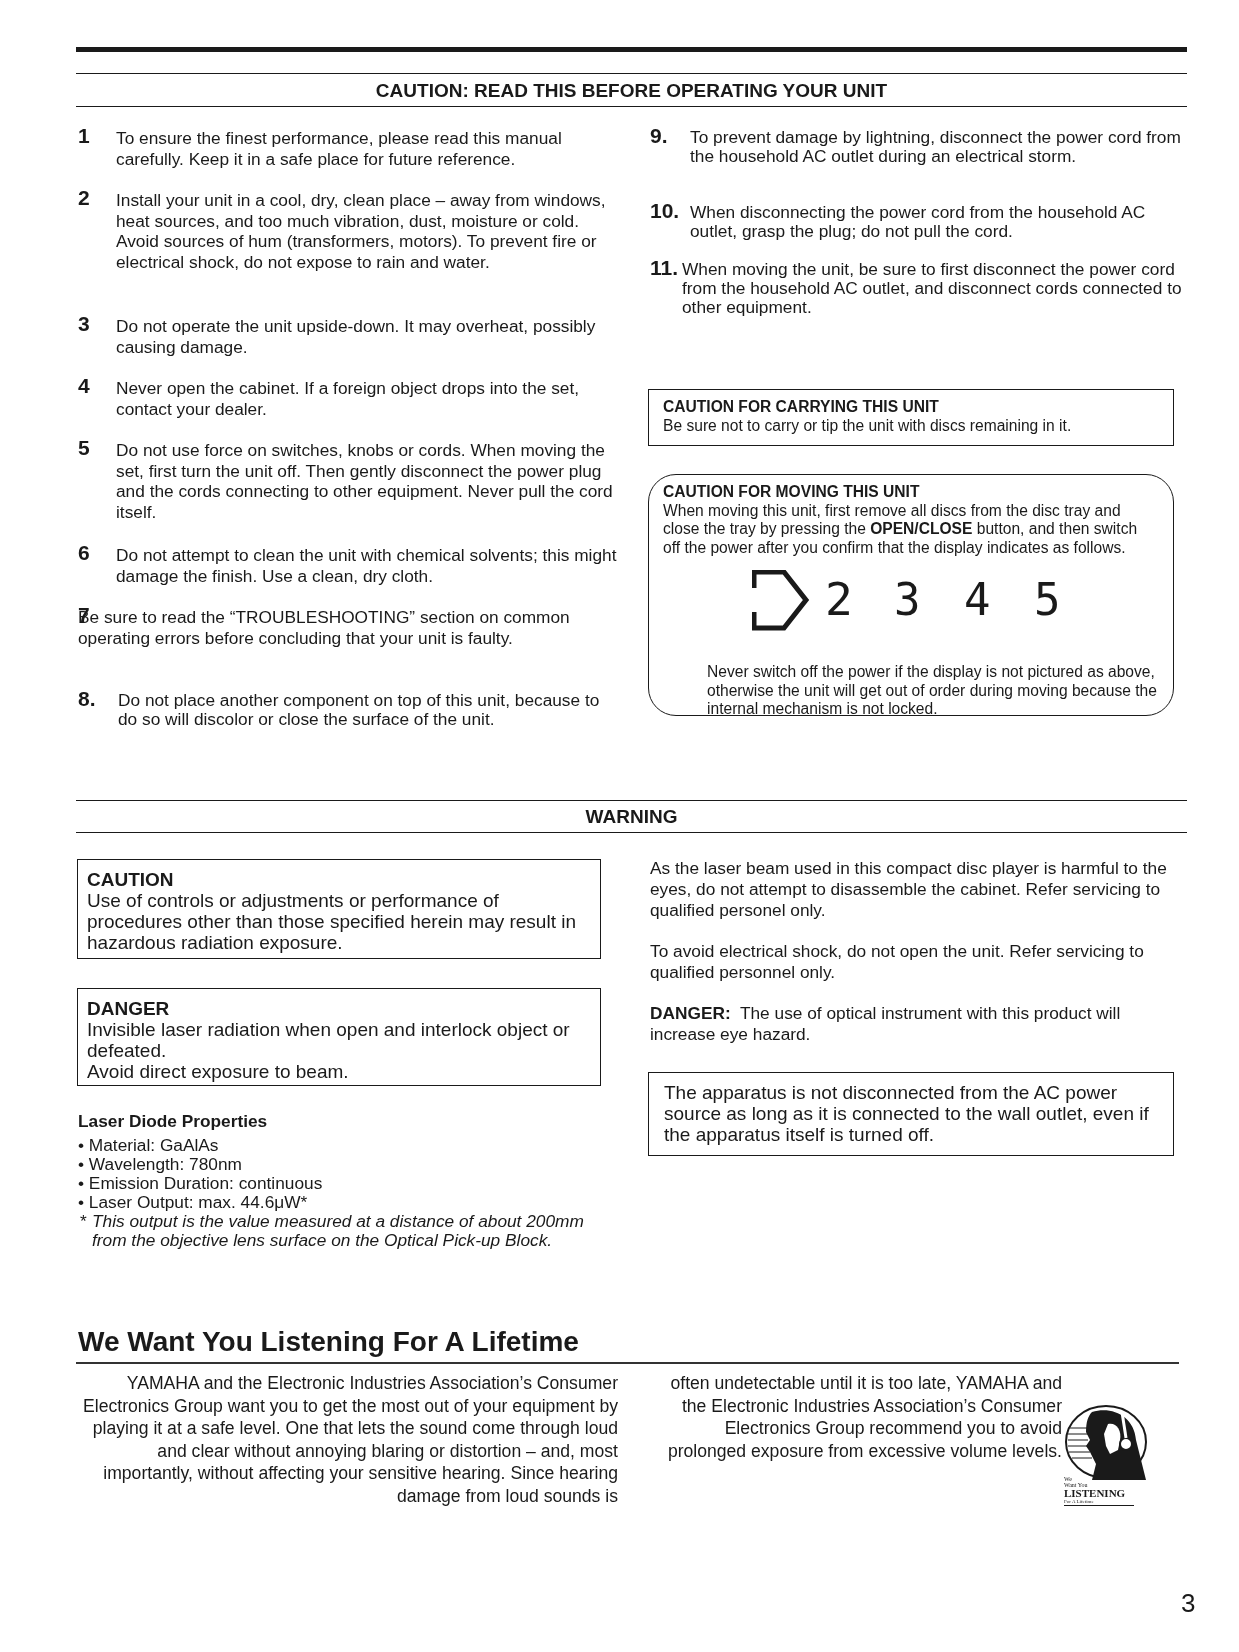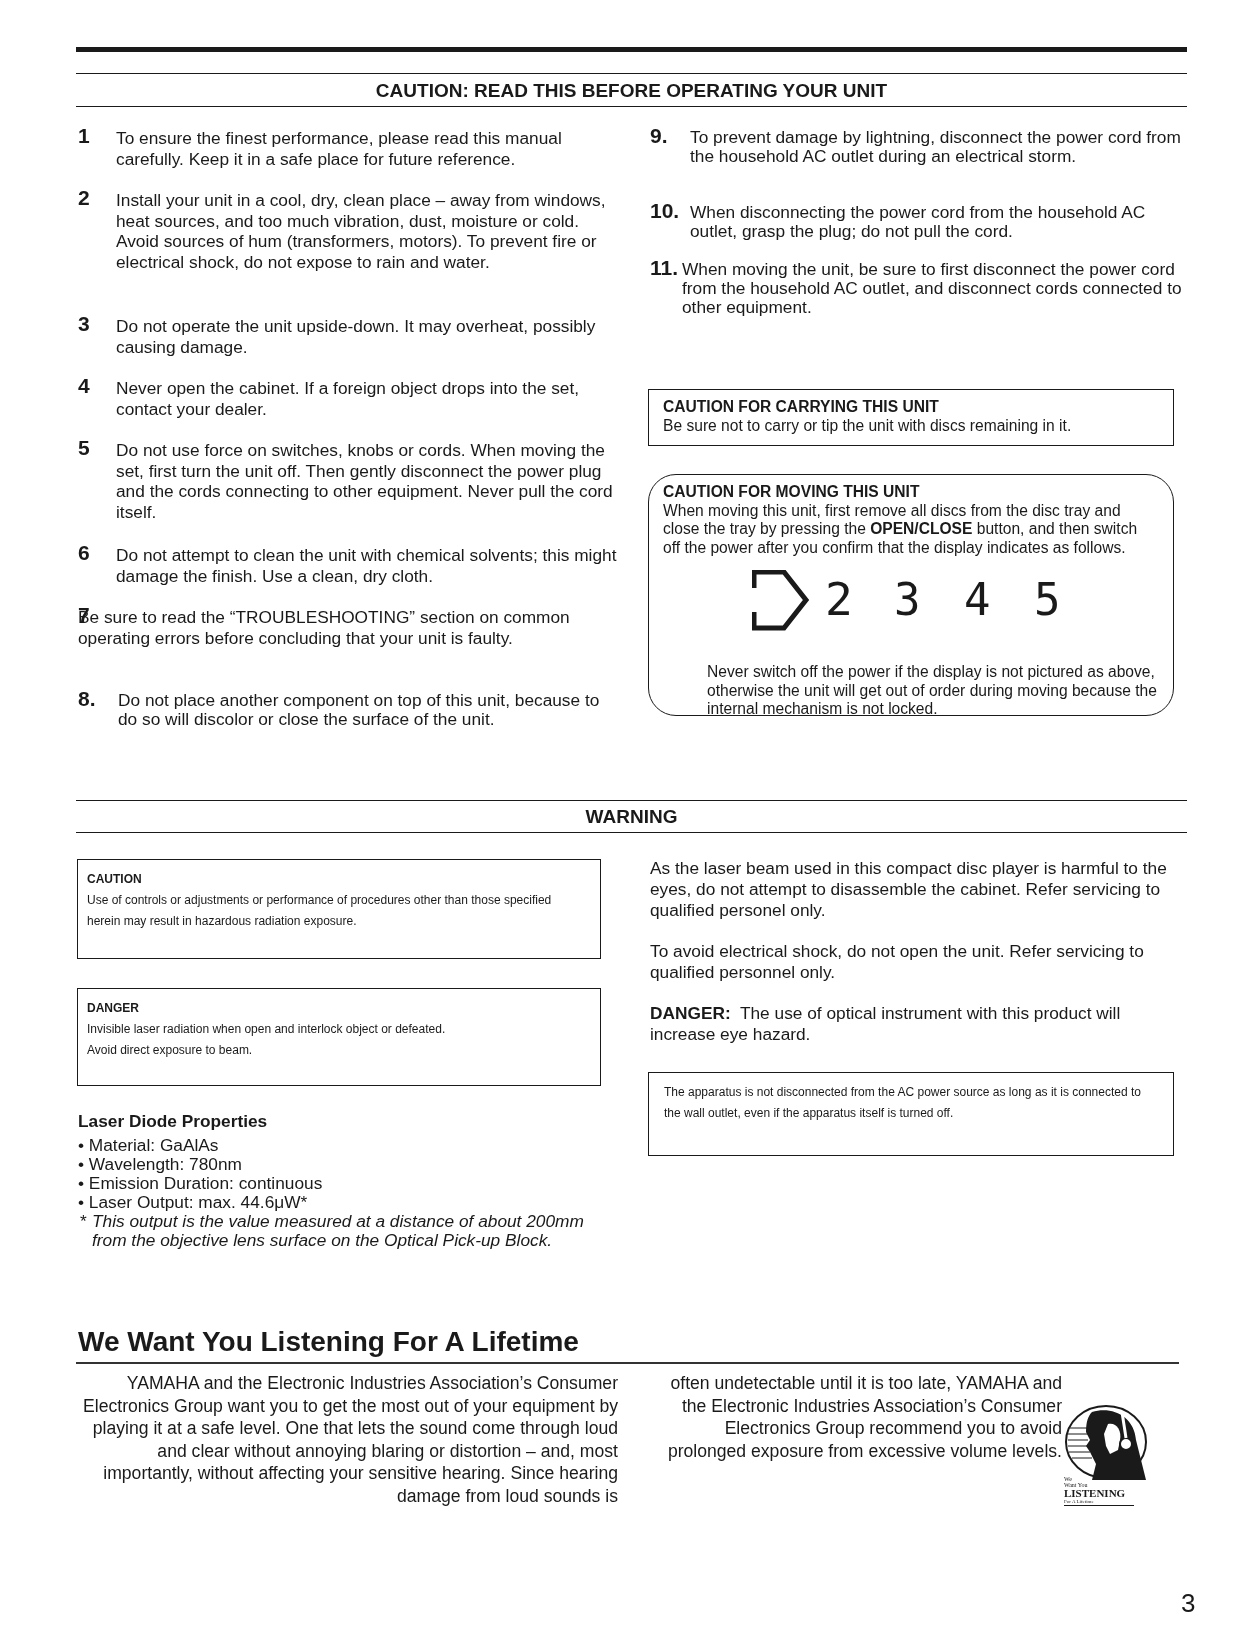--- a/index.html
+++ b/index.html
@@ -13,21 +13,21 @@
   .section-head {
     position: absolute; left: 76px; width: 1111px; text-align: center;
     font-weight: bold; font-size: 19px; letter-spacing: 0px;
   }
   .item { position: absolute; font-size: 17.3px; line-height: 20.5px; }
   .item .num { position: absolute; left: 0; top: -2px; font-weight: bold; font-size: 21px; }
   .item .txt { display: block; }
   .box { position: absolute; border: 1.3px solid #1a1a1a; box-sizing: border-box; }
   .box .bt { font-weight: bold; }
   .small { font-size: 15.6px; line-height: 18.5px; }
-  .med { font-size: 12px; line-height: 21px; }
+  .med { font-size: 19px; line-height: 21px; }
   .para { position: absolute; font-size: 17.3px; line-height: 21px; }
   .listen-title { position: absolute; left: 78px; top: 1326px; font-size: 28px; font-weight: bold; }
   .listen-rule { position: absolute; left: 76px; top: 1362px; width: 1103px; height: 2px; background: #333; }
   .body-text { position: absolute; font-size: 17.6px; line-height: 22.5px; text-align: right; }
   .page-number { position: absolute; left: 1181px; top: 1588px; font-size: 26px; }
   .b { font-weight: bold; text-align: center; }
   .lcd { position: absolute; left: 752px; top: 570px; }
 </style>
 </head>
 <body>

